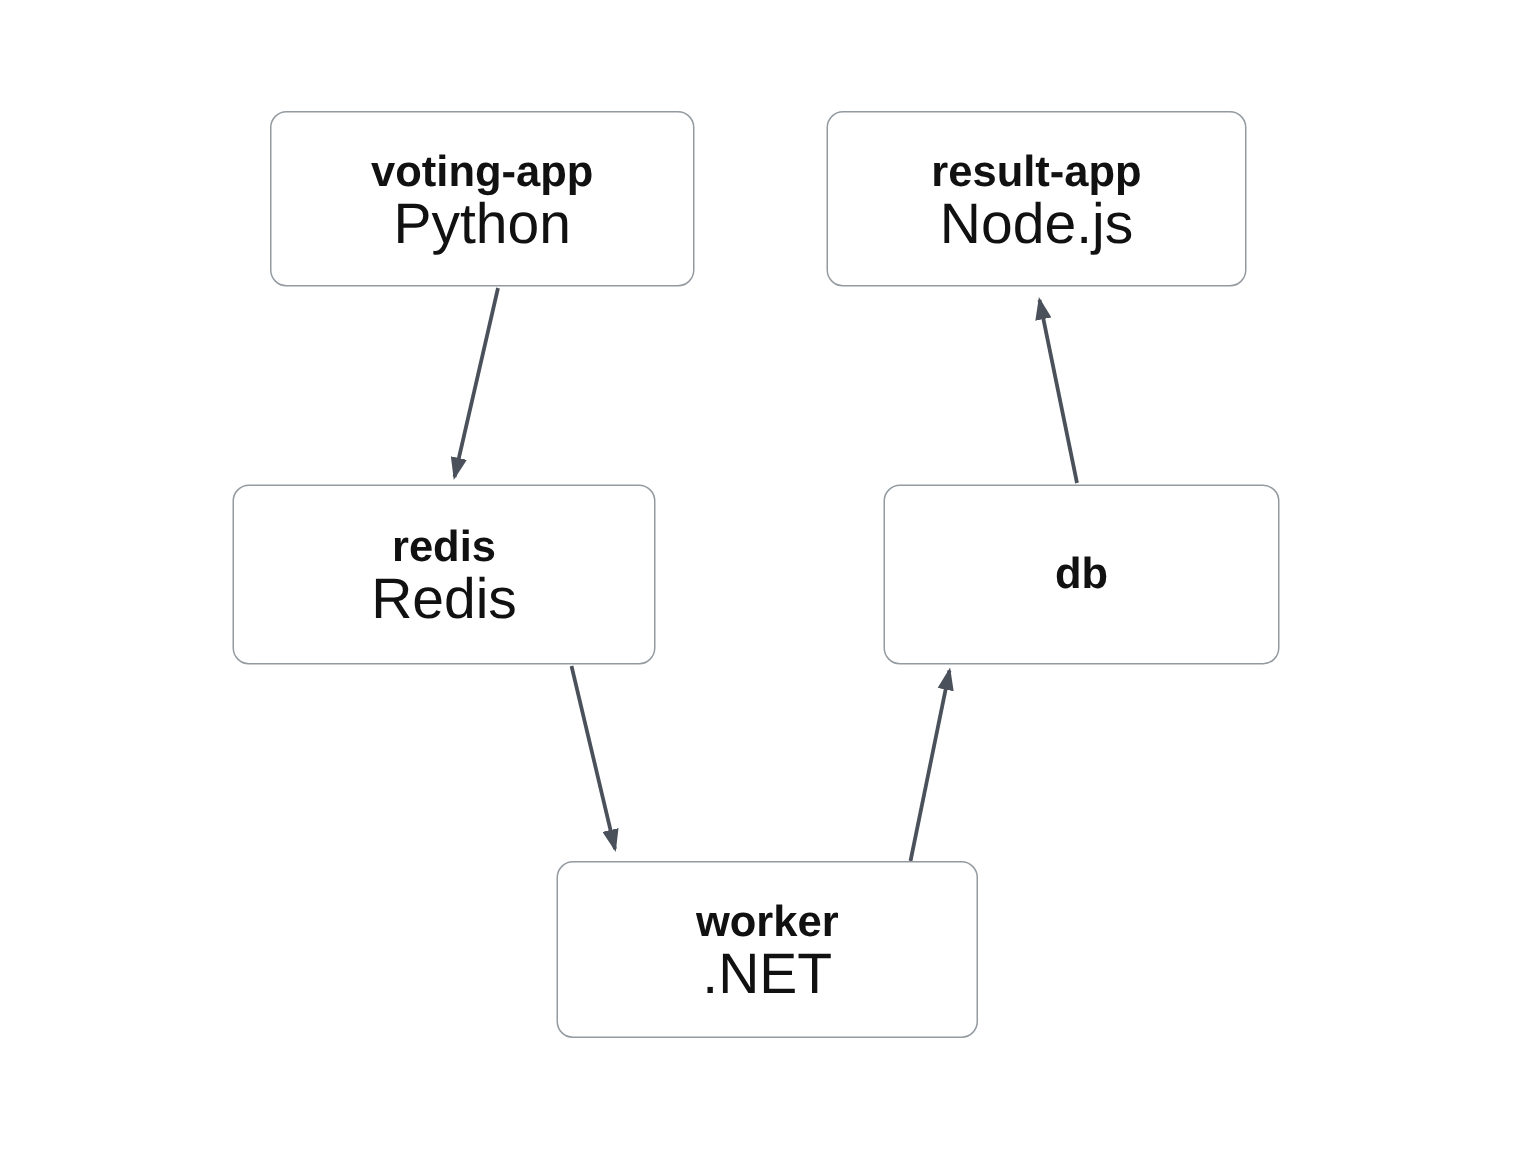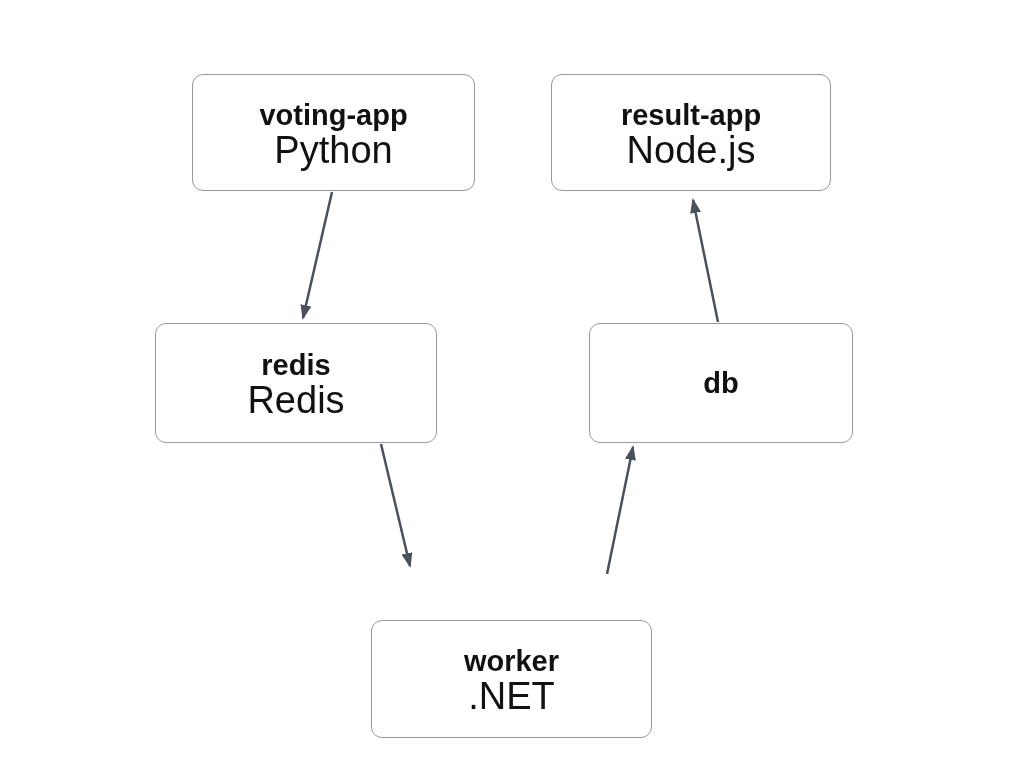--- a/index.html
+++ b/index.html
@@ -70,37 +70,37 @@
       <marker id="arrowhead" markerWidth="6.5" markerHeight="4.4" refX="5.2" refY="2.2" orient="auto">
         <path d="M0,0 L6,2.2 L0,4.4 Z"></path>
       </marker>
     </defs>
     <line x1="332" y1="192" x2="303" y2="318" marker-end="url(#arrowhead)"></line>
     <line x1="381" y1="444" x2="410" y2="566" marker-end="url(#arrowhead)"></line>
     <line x1="607" y1="574" x2="633" y2="447" marker-end="url(#arrowhead)"></line>
     <line x1="718" y1="322" x2="693" y2="200" marker-end="url(#arrowhead)"></line>
   </svg>
 
-  <div class="node" style="left:192px; top:74px; width:283px; height:117px;">
+  <div class="node" style="left:180px; top:74px; width:283px; height:117px;">
     <div class="label">voting-app</div>
     <div class="sublabel">Python</div>
   </div>
 
   <div class="node" style="left:551px; top:74px; width:280px; height:117px;">
     <div class="label">result-app</div>
     <div class="sublabel">Node.js</div>
   </div>
 
   <div class="node" style="left:155px; top:323px; width:282px; height:120px;">
     <div class="label">redis</div>
     <div class="sublabel">Redis</div>
   </div>
 
   <div class="node" style="left:589px; top:323px; width:264px; height:120px;">
     <div class="label">db</div>
   </div>
 
-  <div class="node" style="left:371px; top:574px; width:281px; height:118px;margin-top:46px;">
+  <div class="node" style="left:371px; top:574px; width:281px; height:118px;">
     <div class="label">worker</div>
     <div class="sublabel">.NET</div>
   </div>
 
 </div>
 
 </body></html>

